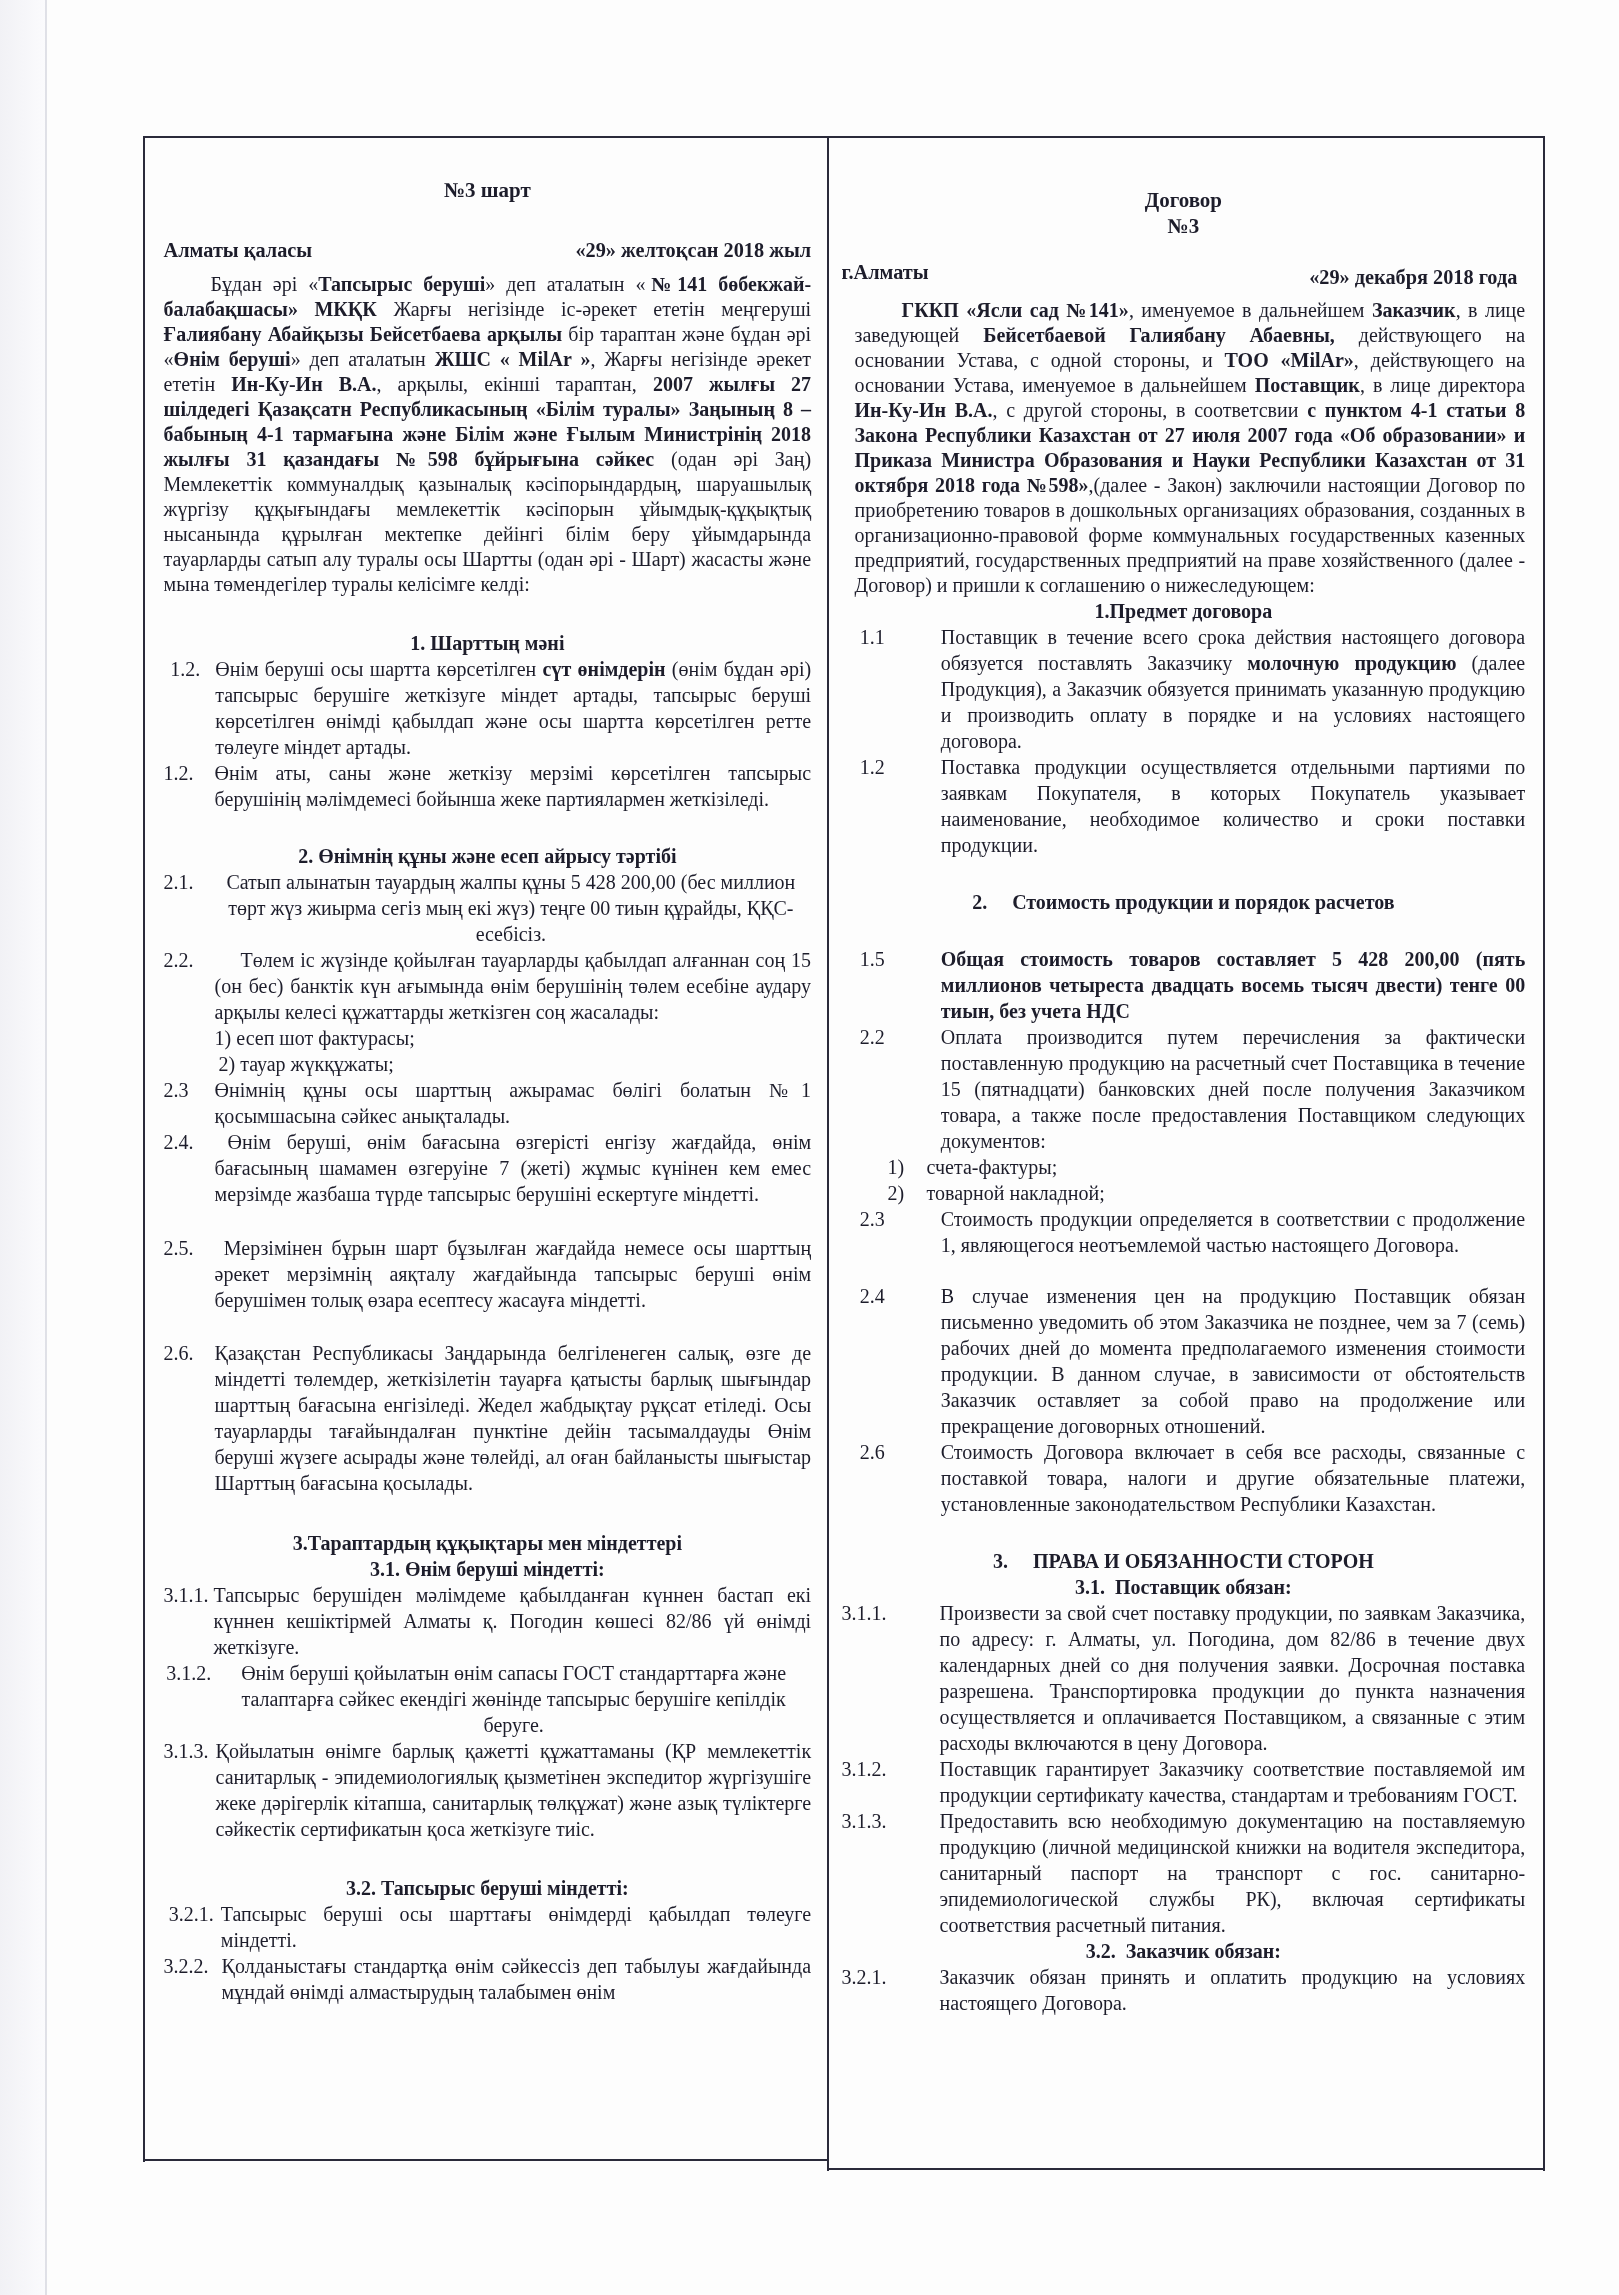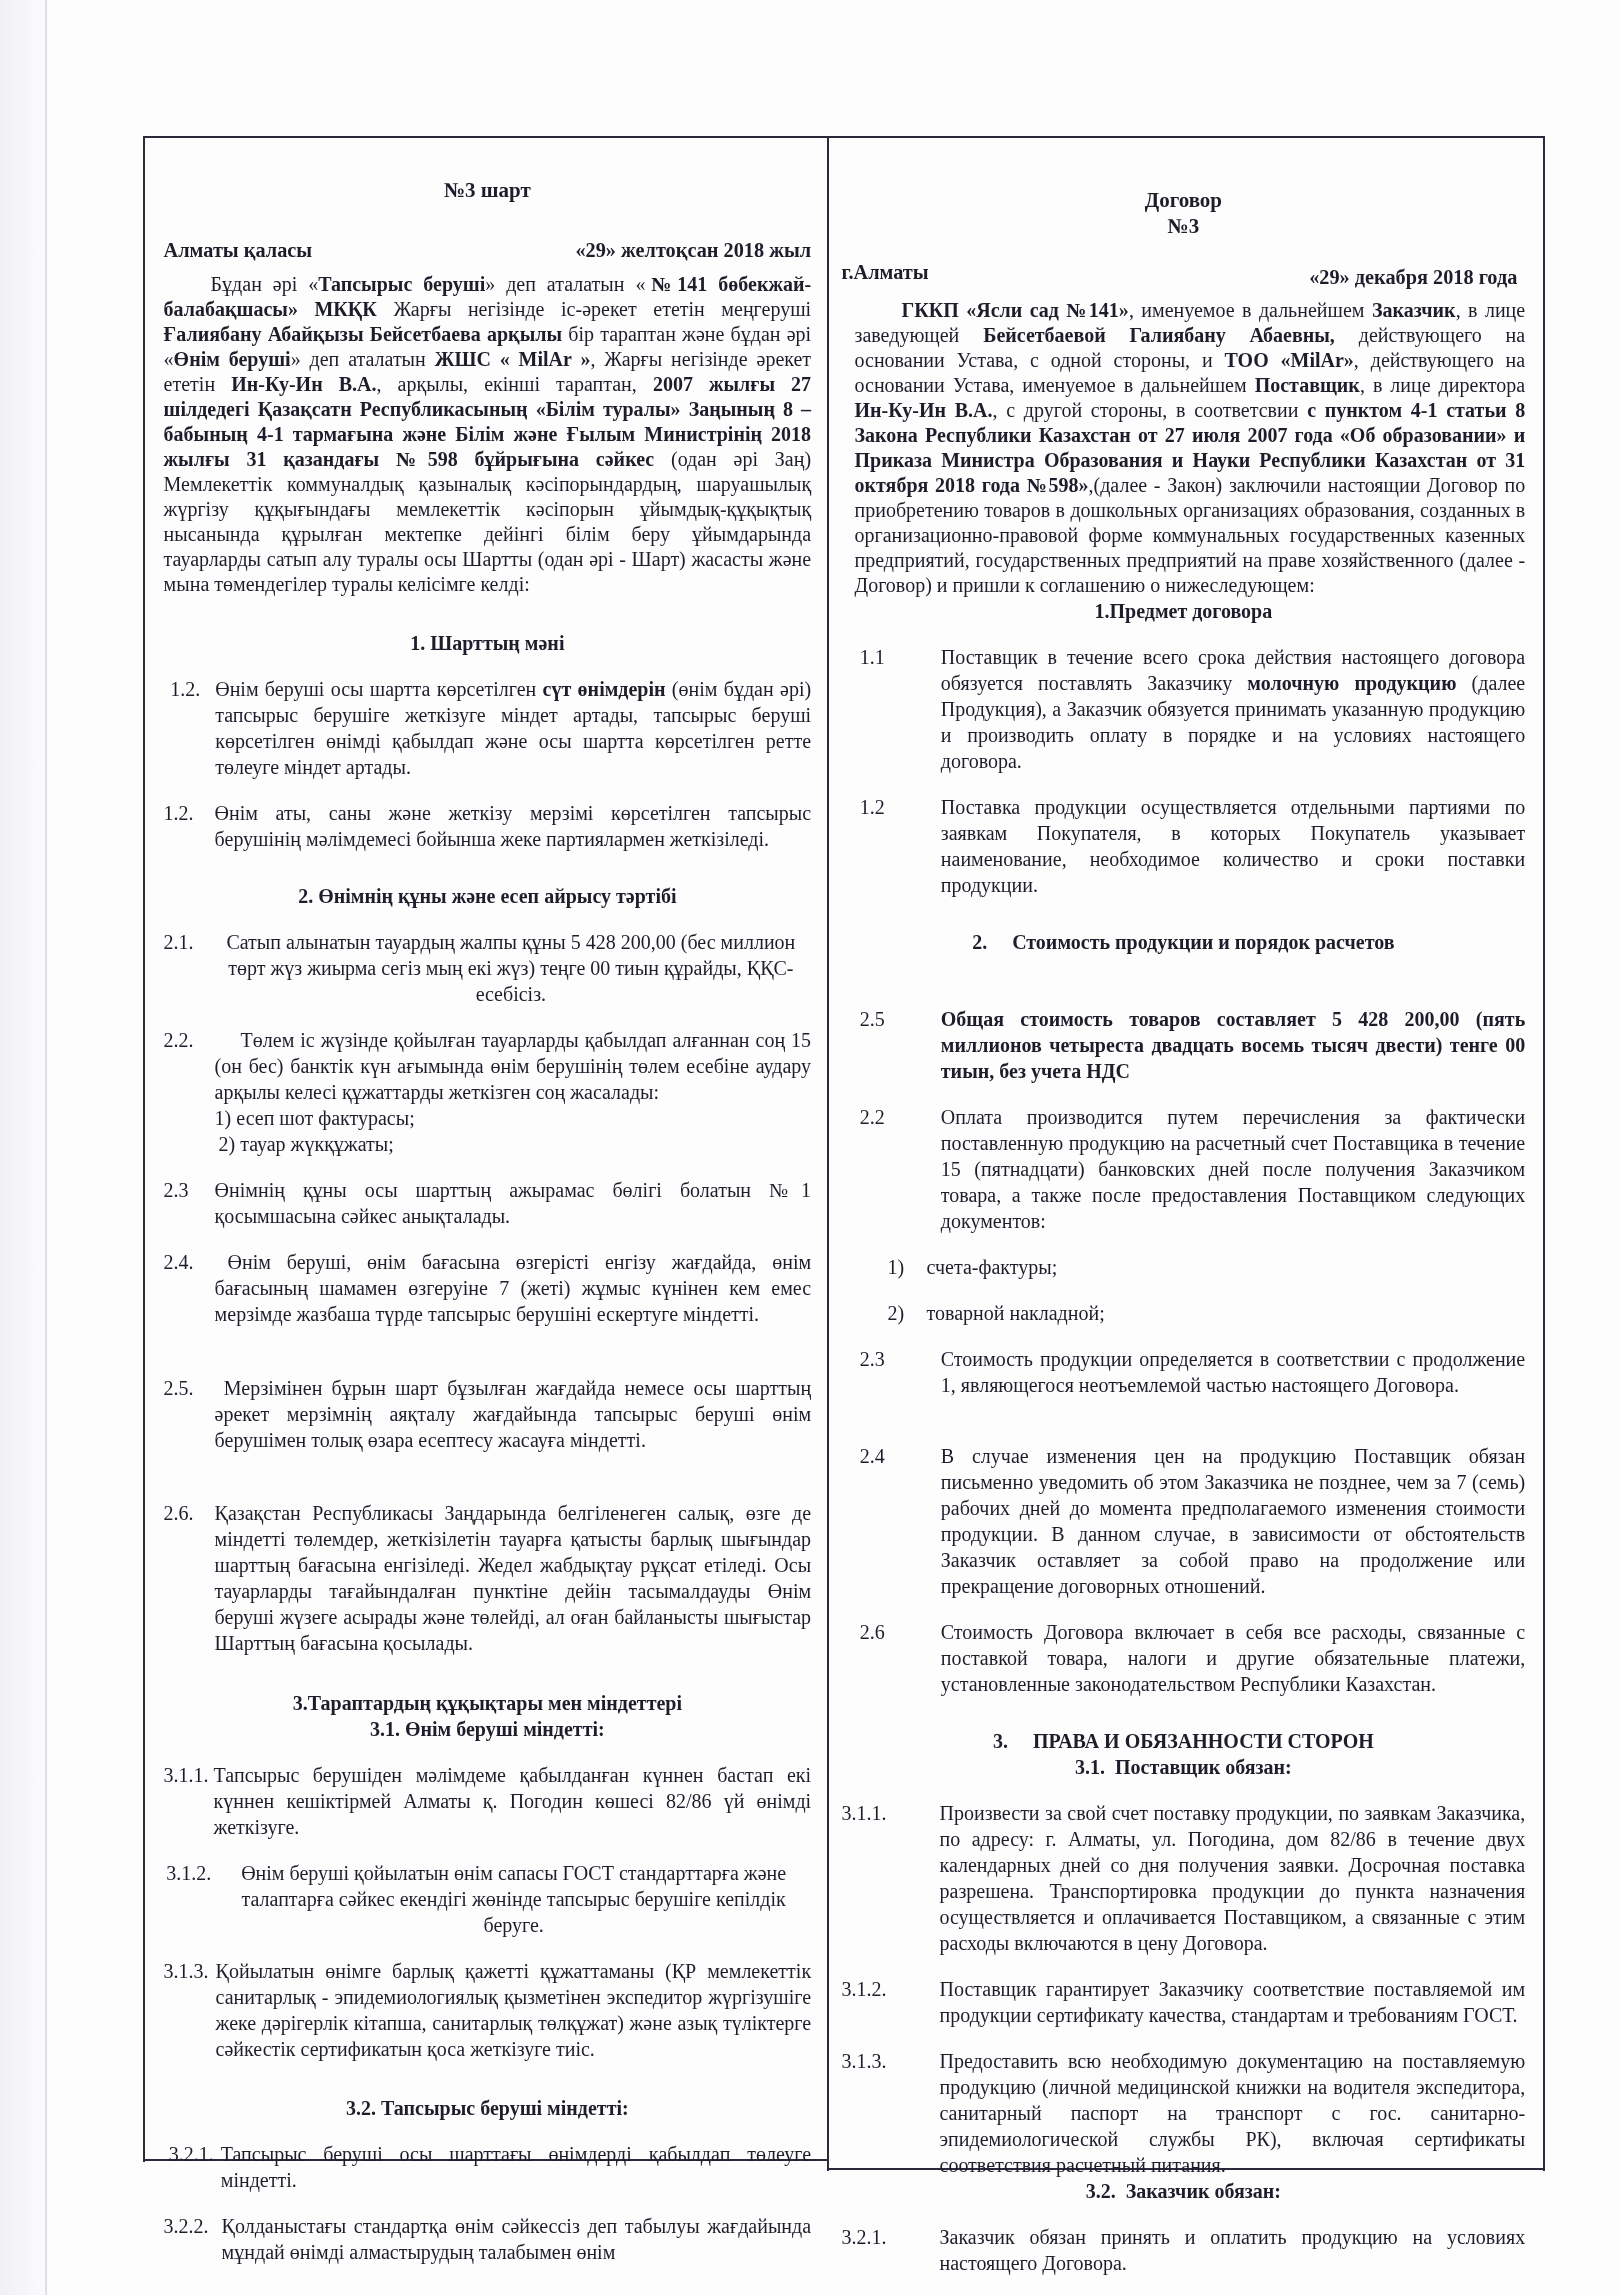--- a/index.html
+++ b/index.html
@@ -33,21 +33,21 @@
   }
   .col.left { left: 157px; width: 658px; padding: 0 3.9px 0 6.6px; }
   .col.right { left: 831px; width: 706px; padding: 0 11.8px 0 10.5px; }
 
   .title { text-align: center; font-weight: bold; font-size: 21px; }
   .dateline { display: flex; justify-content: space-between; font-weight: bold; font-size: 20.3px; }
   p { margin: 0; }
   .indent { text-indent: 47px; }
   b { font-weight: bold; }
   .h { text-align: center; font-weight: bold; }
-  .clause { display: flex; margin-top: 20px; }
+  .clause { display: flex; }
   .num { flex: 0 0 auto; }
   .txt { flex: 1 1 auto; text-align: justify; }
 </style>
 </head>
 <body>
 
 <div class="scan-edge2"></div>
 <div class="scan-edge"></div>
 
 <div class="frame"></div>
@@ -152,21 +152,21 @@
     <span class="txt"><span>Поставщик в  течение всего срока действия настоящего договора обязуется поставлять Заказчику </span><b>молочную продукцию</b><span> (далее Продукция), а Заказчик обязуется принимать указанную продукцию и производить оплату в порядке и  на условиях настоящего договора.</span></span>
   </div>
   <div class="clause">
     <span class="num" style="width:81px;padding-left:18.3px">1.2</span>
     <span class="txt">Поставка продукции осуществляется отдельными партиями по заявкам Покупателя, в которых Покупатель указывает наименование, необходимое количество  и сроки поставки продукции.</span>
   </div>
   <div style="height:31px"></div>
   <div class="h" style="white-space:pre">2.     Стоимость продукции и порядок расчетов</div>
   <div style="height:31px"></div>
   <div class="clause">
-    <span class="num" style="width:81px;padding-left:18.3px">2.5</span>
+    <span class="num" style="width:81px;padding-left:18.3px">1.5</span>
     <span class="txt" style="font-weight:bold">Общая стоимость товаров составляет 5 428 200,00 (пять миллионов четыреста двадцать восемь тысяч двести) тенге 00 тиын, без учета НДС</span>
   </div>
   <div class="clause">
     <span class="num" style="width:81px;padding-left:18.3px">2.2</span>
     <span class="txt">Оплата производится путем перечисления за фактически поставленную продукцию на расчетный счет Поставщика в течение 15 (пятнадцати) банковских дней после получения Заказчиком товара, а также после предоставления Поставщиком следующих документов:</span>
   </div>
   <div class="clause" style="padding-left:46px">
     <span class="num" style="width:39px">1)</span>
     <span>счета-фактуры;</span>
   </div>

